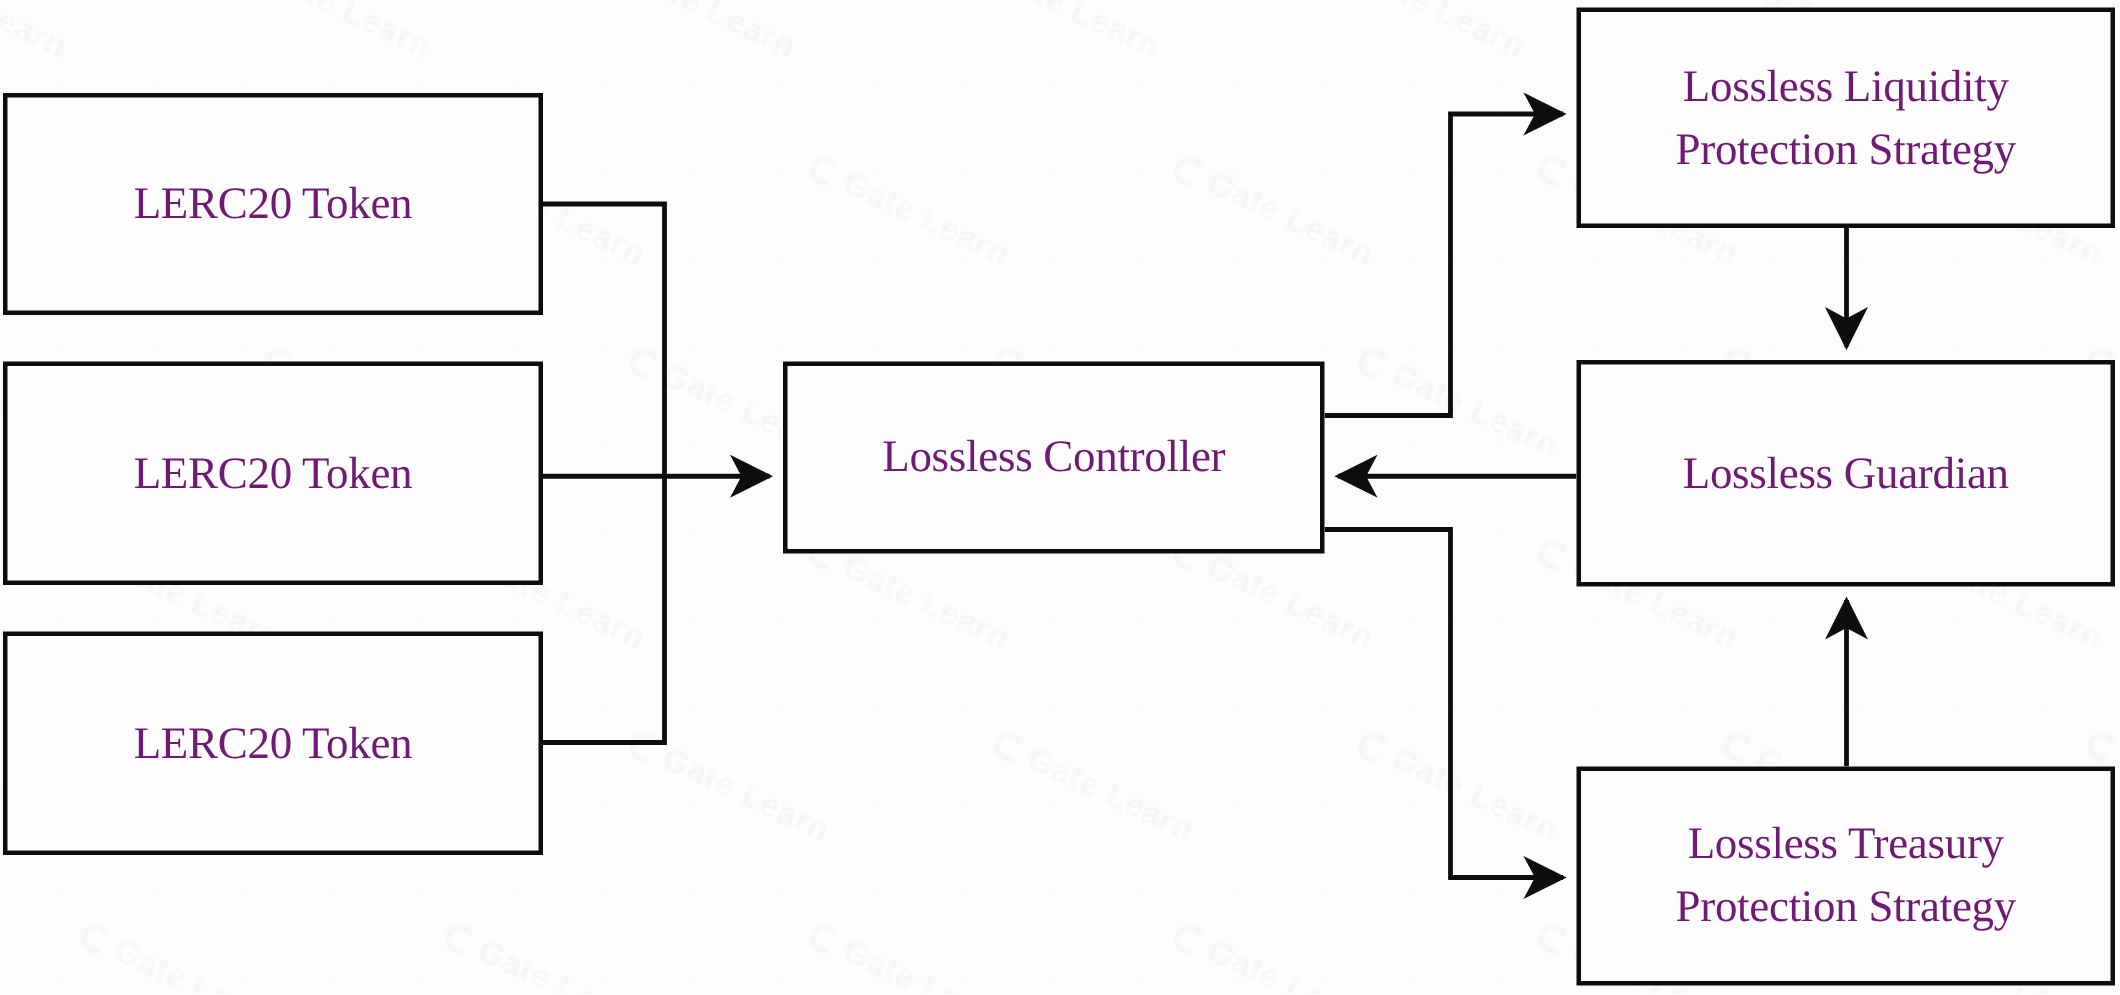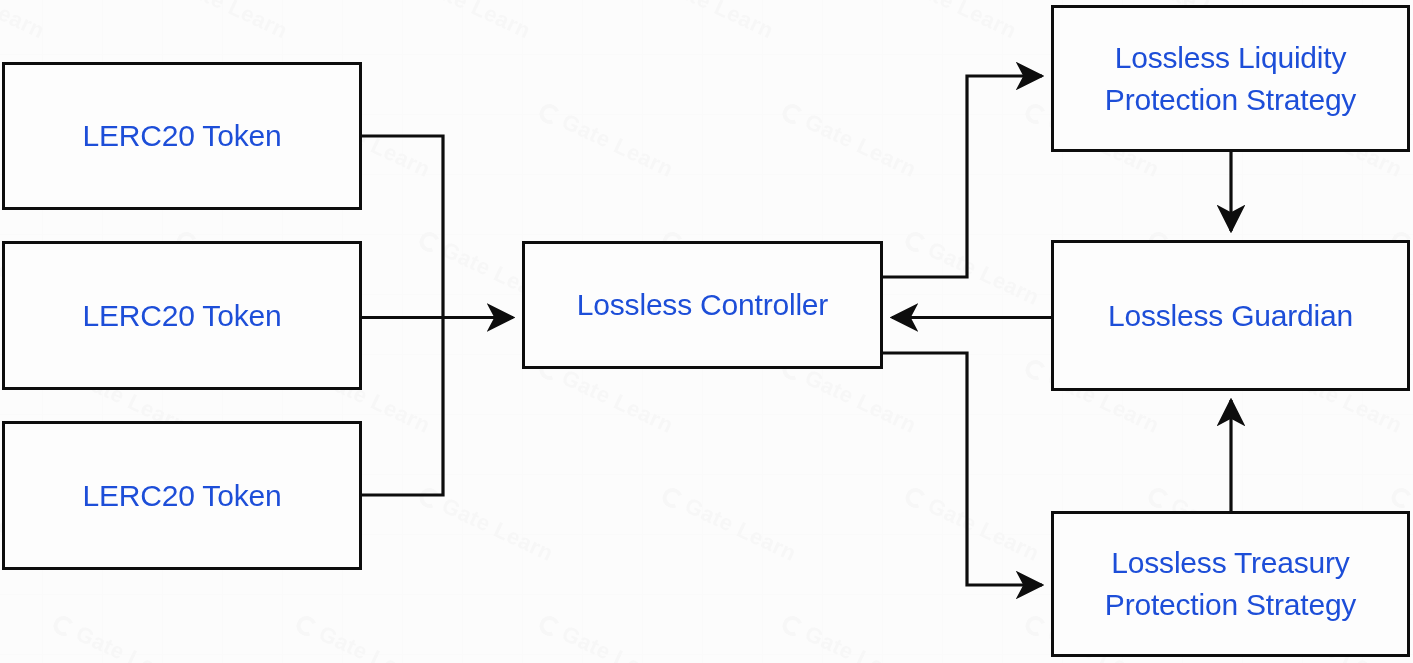--- a/index.html
+++ b/index.html
@@ -66,25 +66,25 @@
   
   .node {
     position: absolute;
     box-sizing: border-box;
     border: 3px solid #0d0d0d;
     background: #fdfdfd;
     display: flex;
     align-items: center;
     justify-content: center;
     text-align: center;
-    color: #1d4ed8;
+    color: #701a75;
     font-size: 30px;
     line-height: 42px;
     font-weight: 400;
-    font-family: Liberation Sans, sans-serif;
+    font-family: Liberation Serif, serif;
     letter-spacing: -0.2px;
   }
   .node .label {
     display: block;
     white-space: pre-line;
     padding: 0 6px;
   }
 </style>
 </head>
 <body>

